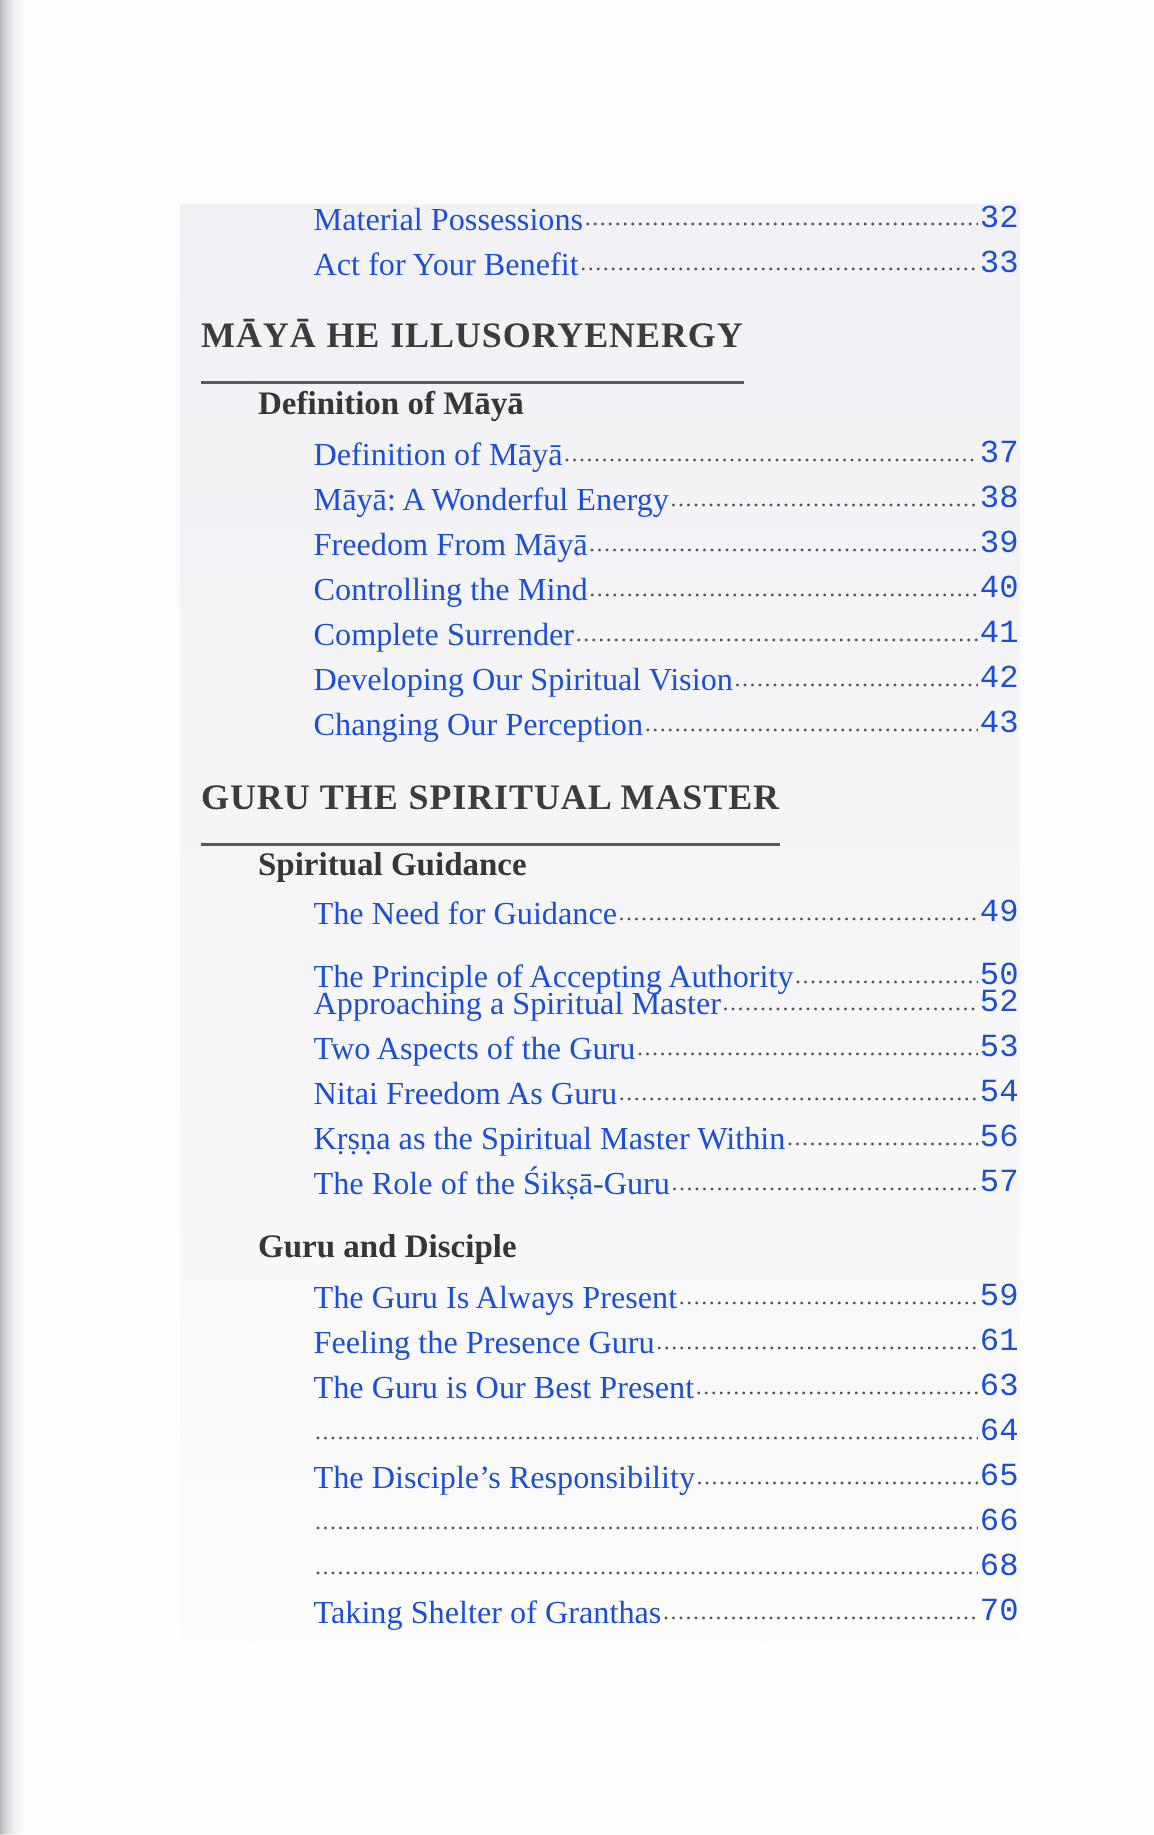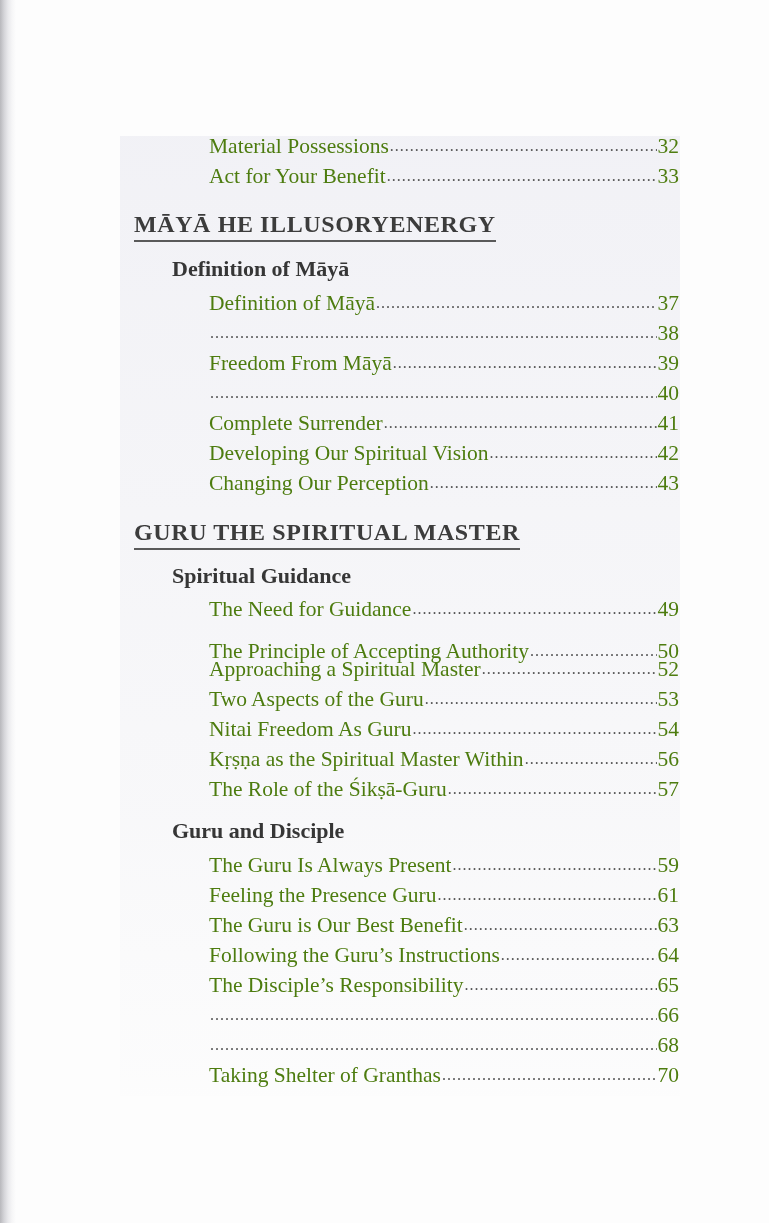--- a/index.html
+++ b/index.html
@@ -14,35 +14,35 @@
     background: linear-gradient(to right, #b8b8bc 0px, #d4d4d8 4px, #e9e9ec 8px, #f6f6f7 12px, #fdfdfd 16px);
   }
   .shade {
     position: absolute; left: 120px; top: 136px; width: 560px; height: 960px;
     background: linear-gradient(to bottom, rgba(232,232,240,0.55), rgba(238,238,243,0.35) 70%, rgba(245,245,247,0.1));
   }
   .toc { position: absolute; left: 0; top: 0; width: 769px; }
   .entry {
     position: absolute; left: 209px; width: 470px; height: 30px;
     display: flex; align-items: center; font-size: 21.5px; line-height: 30px;
-    color: #4d7c0f;
+    color: #1d4ed8;
   }
   .entry .title { white-space: nowrap; }
   .entry .dots {
     flex: 1; overflow: hidden; white-space: nowrap; margin: 0 1px;
     color: #555; letter-spacing: 1px; font-size: 16px;
   }
   .entry .dots::before {
     content: "................................................................................................................................................................................................................";
   }
-  .entry .page { white-space: nowrap; }
+  .entry .page { white-space: nowrap; font-family: Liberation Mono, monospace; }
   .part {
     position: absolute; left: 134px; font-size: 24px; font-weight: bold;
     color: #3c3c3c; letter-spacing: 0.6px; line-height: 30px;
-    border-bottom: 2px solid #5a5a5a; padding-bottom: 1px;
+    border-bottom: 2px solid #5a5a5a; padding-bottom: 15px;
   }
   .chapter {
     position: absolute; left: 172px; font-size: 22px; font-weight: bold;
     color: #363636; line-height: 30px;
   }
 </style>
 </head>
 <body>
 
 <div class="spine"></div>
@@ -63,29 +63,31 @@
 
   <div class="part" style="top:209px">MĀYĀ HE ILLUSORYENERGY</div>
   <div class="chapter" style="top:254px">Definition of Māyā</div>
 
   <div class="entry" style="top:288px">
     <span class="title">Definition of Māyā</span>
     <span class="dots"></span>
     <span class="page">37</span>
   </div>
   <div class="entry" style="top:318px">
+    <span class="title">Māyā: A Wonderful Energy</span>
     <span class="dots"></span>
     <span class="page">38</span>
   </div>
   <div class="entry" style="top:348px">
     <span class="title">Freedom From Māyā</span>
     <span class="dots"></span>
     <span class="page">39</span>
   </div>
   <div class="entry" style="top:378px">
+    <span class="title">Controlling the Mind</span>
     <span class="dots"></span>
     <span class="page">40</span>
   </div>
   <div class="entry" style="top:408px">
     <span class="title">Complete Surrender</span>
     <span class="dots"></span>
     <span class="page">41</span>
   </div>
   <div class="entry" style="top:438px">
     <span class="title">Developing Our Spiritual Vision</span>
@@ -143,26 +145,25 @@
     <span class="title">The Guru Is Always Present</span>
     <span class="dots"></span>
     <span class="page">59</span>
   </div>
   <div class="entry" style="top:880px">
     <span class="title">Feeling the Presence Guru</span>
     <span class="dots"></span>
     <span class="page">61</span>
   </div>
   <div class="entry" style="top:910px">
-    <span class="title">The Guru is Our Best Benefit</span>
+    <span class="title">The Guru is Our Best Present</span>
     <span class="dots"></span>
     <span class="page">63</span>
   </div>
   <div class="entry" style="top:940px">
-    <span class="title">Following the Guru’s Instructions</span>
     <span class="dots"></span>
     <span class="page">64</span>
   </div>
   <div class="entry" style="top:970px">
     <span class="title">The Disciple’s Responsibility</span>
     <span class="dots"></span>
     <span class="page">65</span>
   </div>
   <div class="entry" style="top:1000px">
     <span class="dots"></span>

